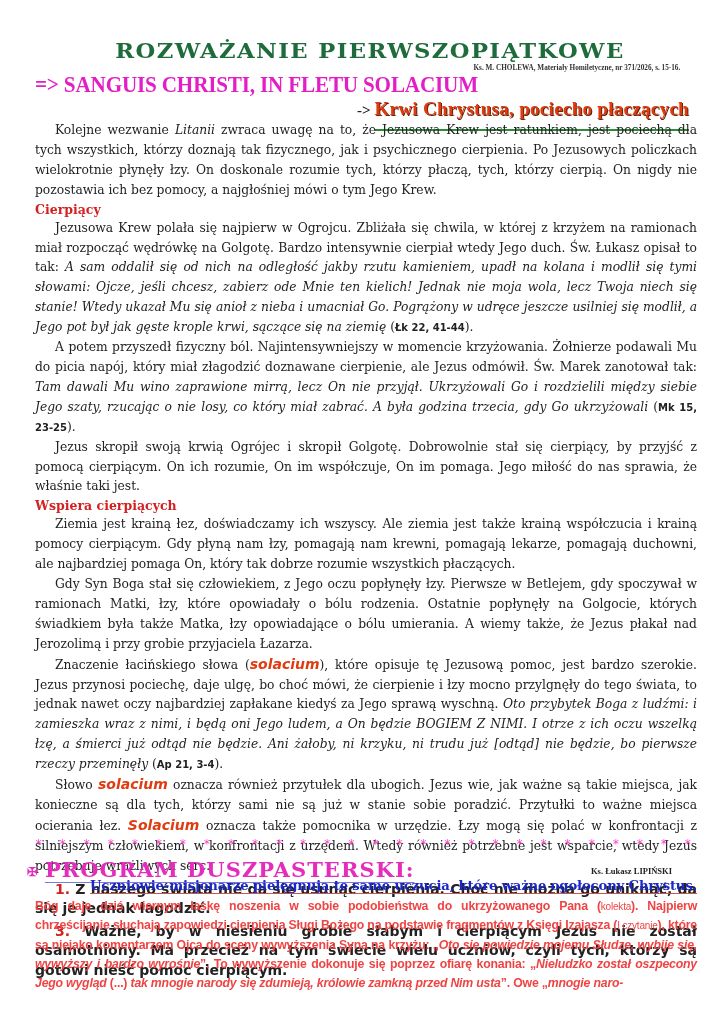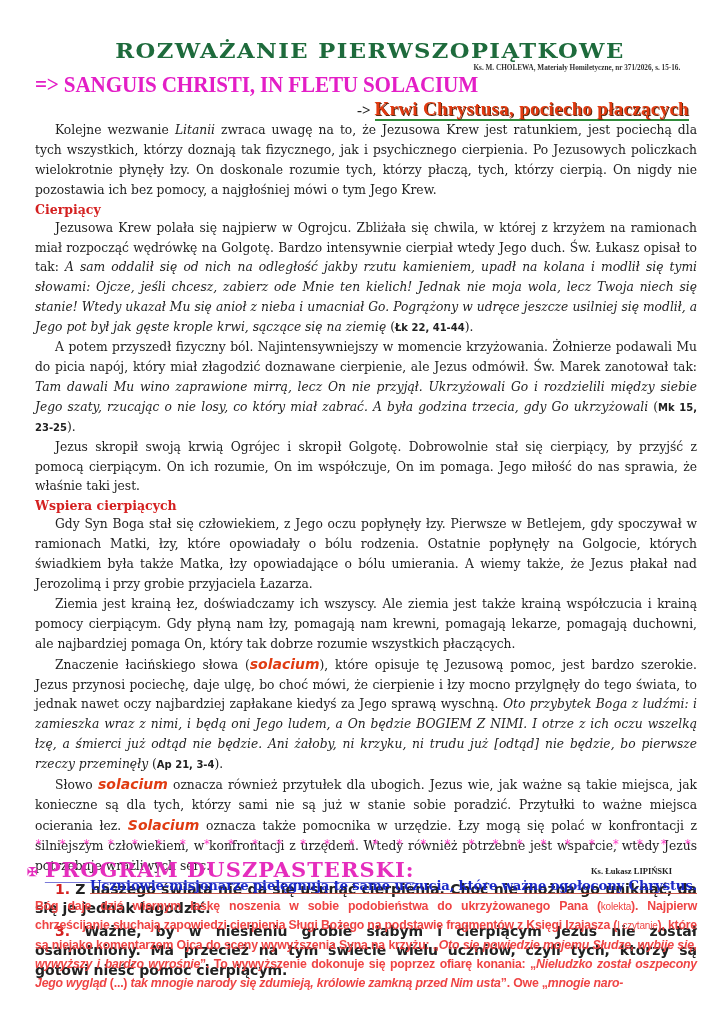--- a/index.html
+++ b/index.html
@@ -18,21 +18,21 @@
     position: absolute; left: 0; top: 72px; font-family: "Liberation Serif", serif;
     font-weight: bold; font-size: 23px; color: #e31ec6; transform: scaleX(0.92); transform-origin: left;
     letter-spacing: -0.2px;
   }
   .polish {
     position: absolute; right: 8px; top: 98px; font-family: "Liberation Serif", serif;
     font-weight: bold; font-size: 19px; color: #e23a10;
     text-shadow: 1px 1px 0 #5a2a10;
   }
   .polish .arrow { color: #222; text-shadow: none; font-size: 15px; margin-right: 4px; }
-  .polish .txt { border-bottom: 2px solid #2f8a3a; padding-bottom: 0; letter-spacing: 0.3px; }
+  .polish .txt { border-bottom: 2px solid #2f8a3a; padding-bottom: 10px; letter-spacing: 0.3px; }
   .body-text {
     position: absolute; left: 0; width: 662px; font-family: "DejaVu Serif", serif;
     font-size: 12.3px; line-height: 19.9px; text-align: justify; color: #222;
   }
   .body-text p { margin: 0; text-indent: 20px; }
   .body-text i { font-style: italic; }
   .ref { font-family: "DejaVu Sans", sans-serif; font-weight: bold; font-size: 10px; }
   .sub {
     text-align: left; text-indent: 0 !important; font-family: "DejaVu Serif", serif;
     font-weight: bold; color: #d42020; font-size: 12.5px; line-height: 18px;
@@ -93,22 +93,22 @@
     <p class="sub">Cierpiący</p>
 
     <p><span>Jezusowa Krew polała się najpierw w Ogrojcu. Zbliżała się chwila, w której z krzyżem na ramionach miał rozpocząć wędrówkę na Golgotę. Bardzo intensywnie cierpiał wtedy Jego duch. Św. Łukasz opisał to tak: </span><i>A sam oddalił się od nich na odległość jakby rzutu kamieniem, upadł na kolana i modlił się tymi słowami: Ojcze, jeśli chcesz, zabierz ode Mnie ten kielich! Jednak nie moja wola, lecz Twoja niech się stanie! Wtedy ukazał Mu się anioł z nieba i umacniał Go. Pogrążony w udręce jeszcze usilniej się modlił, a Jego pot był jak gęste krople krwi, sączące się na ziemię</i> (<span class="ref">Łk 22, 41-44</span>).</p>
 
     <p><span>A potem przyszedł fizyczny ból. Najintensywniejszy w momencie krzyżowania. Żołnierze podawali Mu do picia napój, który miał złagodzić doznawane cierpienie, ale Jezus odmówił. Św. Marek zanotował tak: </span><i>Tam dawali Mu wino zaprawione mirrą, lecz On nie przyjął. Ukrzyżowali Go i rozdzielili między siebie Jego szaty, rzucając o nie losy, co który miał zabrać. A była godzina trzecia, gdy Go ukrzyżowali</i> (<span class="ref">Mk 15, 23-25</span>).</p>
 
     <p>Jezus skropił swoją krwią Ogrójec i skropił Golgotę. Dobrowolnie stał się cierpiący, by przyjść z pomocą cierpiącym. On ich rozumie, On im współczuje, On im pomaga. Jego miłość do nas sprawia, że właśnie taki jest.</p>
 
     <p class="sub">Wspiera cierpiących</p>
 
+    <p>Ziemia jest krainą łez, doświadczamy ich wszyscy. Ale ziemia jest także krainą współczucia i krainą pomocy cierpiącym. Gdy płyną nam łzy, pomagają nam krewni, pomagają lekarze, pomagają duchowni, ale najbardziej pomaga On, który tak dobrze rozumie wszystkich płaczących.</p>
     <p>Gdy Syn Boga stał się człowiekiem, z Jego oczu popłynęły łzy. Pierwsze w Betlejem, gdy spoczywał w ramionach Matki, łzy, które opowiadały o bólu rodzenia. Ostatnie popłynęły na Golgocie, których świadkiem była także Matka, łzy opowiadające o bólu umierania. A wiemy także, że Jezus płakał nad Jerozolimą i przy grobie przyjaciela Łazarza.</p>
-    <p>Ziemia jest krainą łez, doświadczamy ich wszyscy. Ale ziemia jest także krainą współczucia i krainą pomocy cierpiącym. Gdy płyną nam łzy, pomagają nam krewni, pomagają lekarze, pomagają duchowni, ale najbardziej pomaga On, który tak dobrze rozumie wszystkich płaczących.</p>
 
     <p><span>Znaczenie łacińskiego słowa (</span><span class="sol">solacium</span><span>), które opisuje tę Jezusową pomoc, jest bardzo szerokie. Jezus przynosi pociechę, daje ulgę, bo choć mówi, że cierpienie i łzy mocno przylgnęły do tego świata, to jednak nawet oczy najbardziej zapłakane kiedyś za Jego sprawą wyschną. </span><i>Oto przybytek Boga z ludźmi: i zamieszka wraz z nimi, i będą oni Jego ludem, a On będzie BOGIEM Z NIMI. I otrze z ich oczu wszelką łzę, a śmierci już odtąd nie będzie. Ani żałoby, ni krzyku, ni trudu już [odtąd] nie będzie, bo pierwsze rzeczy przeminęły</i> (<span class="ref">Ap 21, 3-4</span>).</p>
 
     <p><span>Słowo </span><span class="sol">solacium</span><span> oznacza również przytułek dla ubogich. Jezus wie, jak ważne są takie miejsca, jak konieczne są dla tych, którzy sami nie są już w stanie sobie poradzić. Przytułki to ważne miejsca ocierania łez. </span><span class="sol">Solacium</span><span> oznacza także pomocnika w urzędzie. Łzy mogą się polać w konfrontacji z silniejszym człowiekiem, w konfrontacji z urzędem. Wtedy również potrzebne jest wsparcie, wtedy Jezus potrzebuje wrażliwych serc.</span></p>
 
     <div class="points">
       <p><span class="num">1.</span> <span>Z naszego świata nie da się usunąć cierpienia. Choć nie można go uniknąć, da się je jednak łagodzić.</span></p>
       <p><span class="num">3.</span> <span>Ważne, by w niesieniu grobie słabym i cierpiącym Jezus nie został osamotniony. Ma przecież na tym świecie wielu uczniów, czyli tych, którzy są gotowi nieść pomoc cierpiącym.</span></p>
     </div>
   </div>

